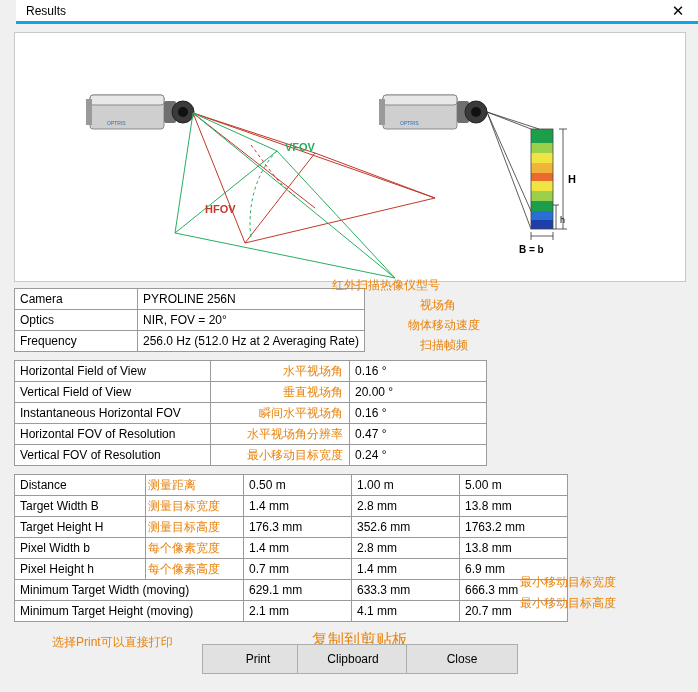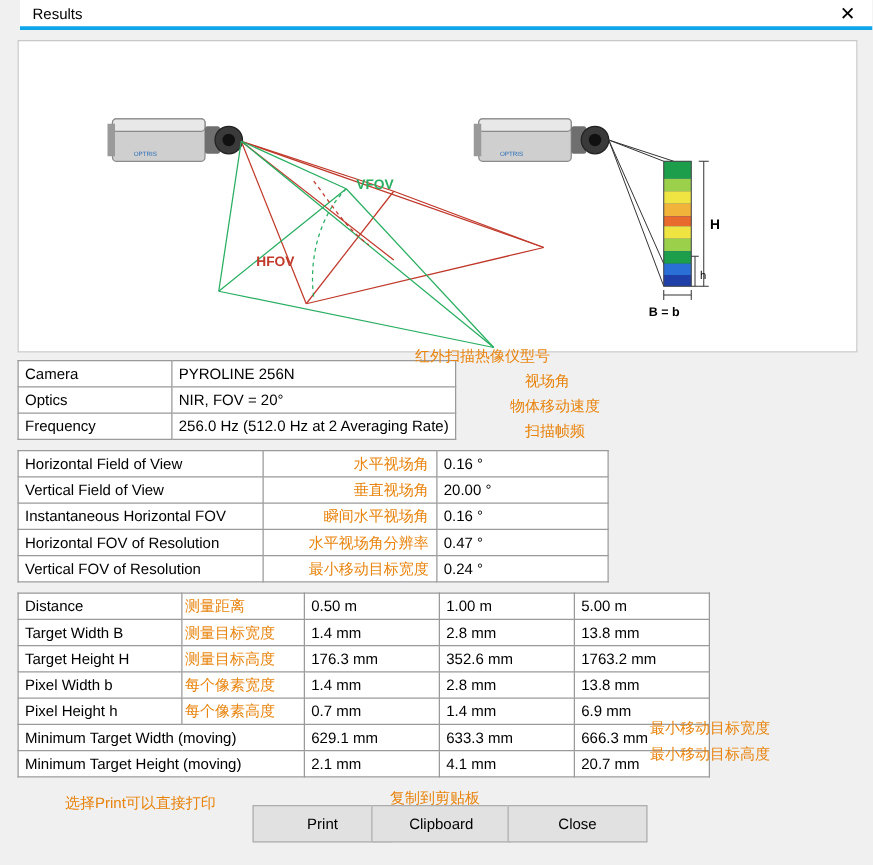--- a/index.html
+++ b/index.html
@@ -118,21 +118,21 @@
     color: #e8830c;
     font-size: 12px;
     line-height: 16px;
     text-align: center;
   }
   .clip-note {
     position: absolute;
     left: 312px;
     top: -2px;
     color: #e8830c;
-    font-size: 12px;
+    font-size: 16px;
   }
   .btn {
     width: 112px;
     height: 30px;
     background: #e1e1e1;
     border: 1px solid #adadad;
     font-size: 12px;
     font-family: "Liberation Sans", sans-serif;
     cursor: pointer;
     color: #000;

